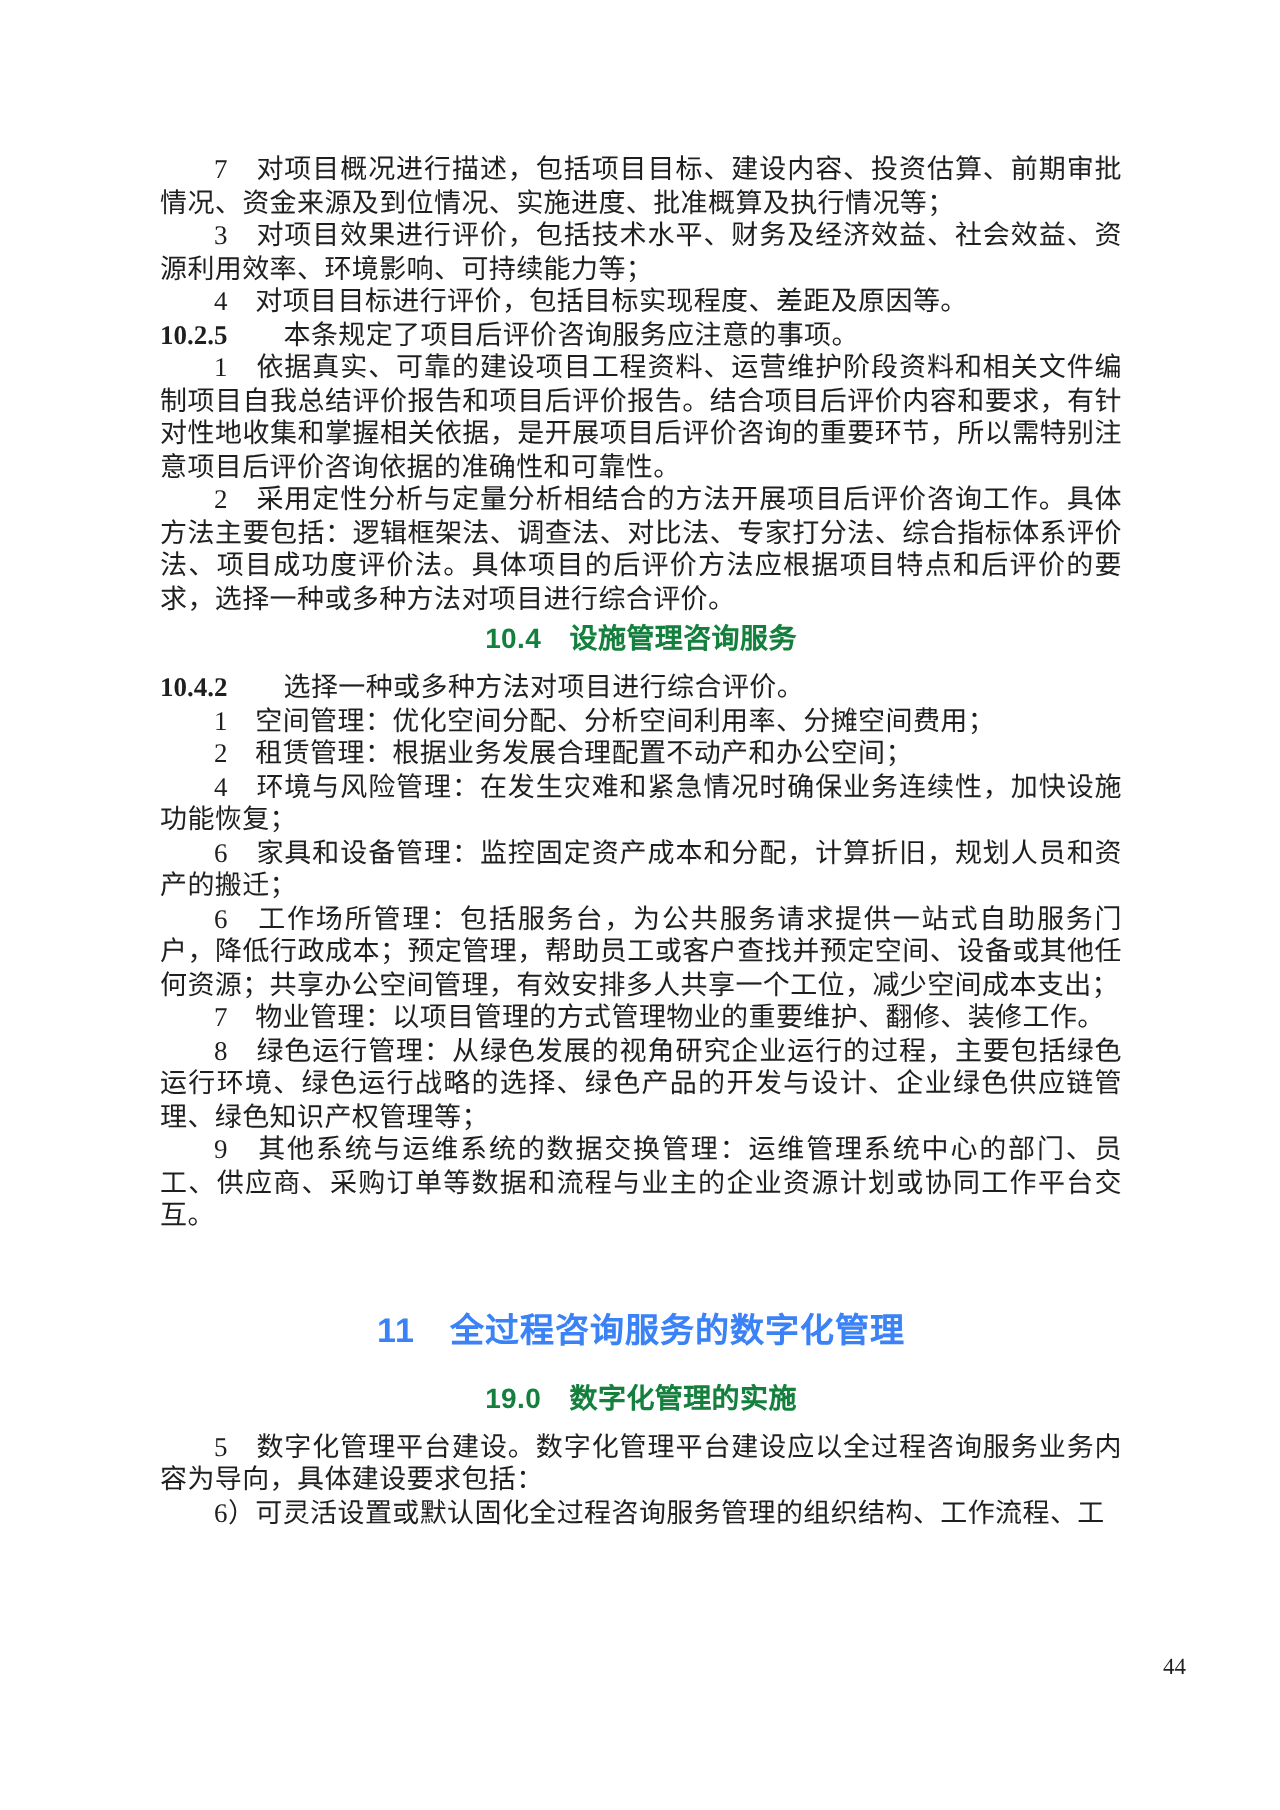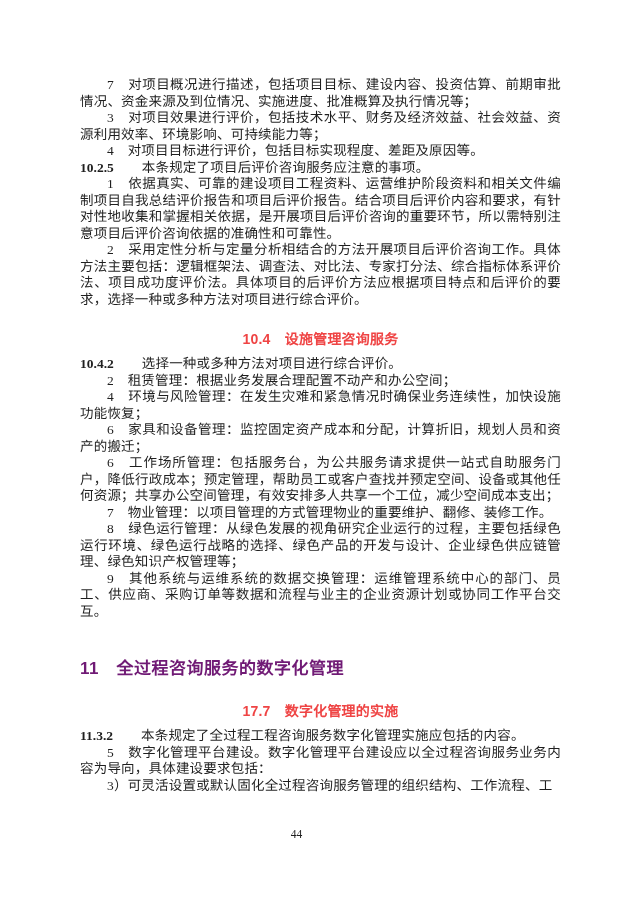--- a/index.html
+++ b/index.html
@@ -37,73 +37,74 @@
     text-indent: 0;
   }
   p.article b {
     font-weight: bold;
     margin-right: 28px;
     letter-spacing: 0;
   }
   h1.chapter-heading {
     font-family: "Liberation Sans", "DejaVu Sans", sans-serif;
     font-weight: bold;
-    color: #701a75;
+    color: #3b82f6;
     font-size: 17px;
     line-height: 22px;
+    text-align: center;
     text-indent: 0;
     letter-spacing: 0.5px;
     margin: 38px 0 14px 0;
     word-break: keep-all;
   }
   h2.section-heading {
     font-family: "Liberation Sans", "DejaVu Sans", sans-serif;
     font-weight: bold;
-    color: #ef4444;
+    color: #15803d;
     font-size: 14px;
     line-height: 17px;
     text-align: center;
     text-indent: 0;
     letter-spacing: 0.2px;
-    margin: 23px 0 8px 0;
+    margin: 3px 0 8px 0;
     word-break: keep-all;
   }
   .page-footer {
     position: absolute;
     left: 0;
     top: 827px;
     width: 593px;
-    text-align: center;
+    text-align: right;
     font-size: 11.5px;
     line-height: 14px;
     color: #1f1f1f;
   }
 </style>
 </head>
 <body>
 
 <div class="page">
   <main class="page-body">
       <p class="item">7　对项目概况进行描述，包括项目目标、建设内容、投资估算、前期审批情况、资金来源及到位情况、实施进度、批准概算及执行情况等；</p>
       <p class="item">3　对项目效果进行评价，包括技术水平、财务及经济效益、社会效益、资源利用效率、环境影响、可持续能力等；</p>
       <p class="item">4　对项目目标进行评价，包括目标实现程度、差距及原因等。</p>
       <p class="article"><b>10.2.5</b><span>本条规定了项目后评价咨询服务应注意的事项。</span></p>
       <p class="item">1　依据真实、可靠的建设项目工程资料、运营维护阶段资料和相关文件编制项目自我总结评价报告和项目后评价报告。结合项目后评价内容和要求，有针对性地收集和掌握相关依据，是开展项目后评价咨询的重要环节，所以需特别注意项目后评价咨询依据的准确性和可靠性。</p>
       <p class="item">2　采用定性分析与定量分析相结合的方法开展项目后评价咨询工作。具体方法主要包括：逻辑框架法、调查法、对比法、专家打分法、综合指标体系评价法、项目成功度评价法。具体项目的后评价方法应根据项目特点和后评价的要求，选择一种或多种方法对项目进行综合评价。</p>
       <h2 class="section-heading">10.4　设施管理咨询服务</h2>
       <p class="article"><b>10.4.2</b><span>选择一种或多种方法对项目进行综合评价。</span></p>
+      <p class="item">1　空间管理：优化空间分配、分析空间利用率、分摊空间费用；</p>
       <p class="item">2　租赁管理：根据业务发展合理配置不动产和办公空间；</p>
       <p class="item">4　环境与风险管理：在发生灾难和紧急情况时确保业务连续性，加快设施功能恢复；</p>
       <p class="item">6　家具和设备管理：监控固定资产成本和分配，计算折旧，规划人员和资产的搬迁；</p>
       <p class="item">6　工作场所管理：包括服务台，为公共服务请求提供一站式自助服务门户，降低行政成本；预定管理，帮助员工或客户查找并预定空间、设备或其他任何资源；共享办公空间管理，有效安排多人共享一个工位，减少空间成本支出；</p>
       <p class="item">7　物业管理：以项目管理的方式管理物业的重要维护、翻修、装修工作。</p>
       <p class="item">8　绿色运行管理：从绿色发展的视角研究企业运行的过程，主要包括绿色运行环境、绿色运行战略的选择、绿色产品的开发与设计、企业绿色供应链管理、绿色知识产权管理等；</p>
       <p class="item">9　其他系统与运维系统的数据交换管理：运维管理系统中心的部门、员工、供应商、采购订单等数据和流程与业主的企业资源计划或协同工作平台交互。</p>
       <h1 class="chapter-heading">11　全过程咨询服务的数字化管理</h1>
-      <h2 class="section-heading">17.7　数字化管理的实施</h2>
-      <p class="article"><b>11.3.2</b><span>本条规定了全过程工程咨询服务数字化管理实施应包括的内容。</span></p>
+      <h2 class="section-heading">19.0　数字化管理的实施</h2>
       <p class="item">5　数字化管理平台建设。数字化管理平台建设应以全过程咨询服务业务内容为导向，具体建设要求包括：</p>
-      <p class="item">3）可灵活设置或默认固化全过程咨询服务管理的组织结构、工作流程、工</p>
+      <p class="item">6）可灵活设置或默认固化全过程咨询服务管理的组织结构、工作流程、工</p>
     </main>
   <footer class="page-footer">
     <span>44</span>
   </footer>
 </div>
 
 </body></html>

